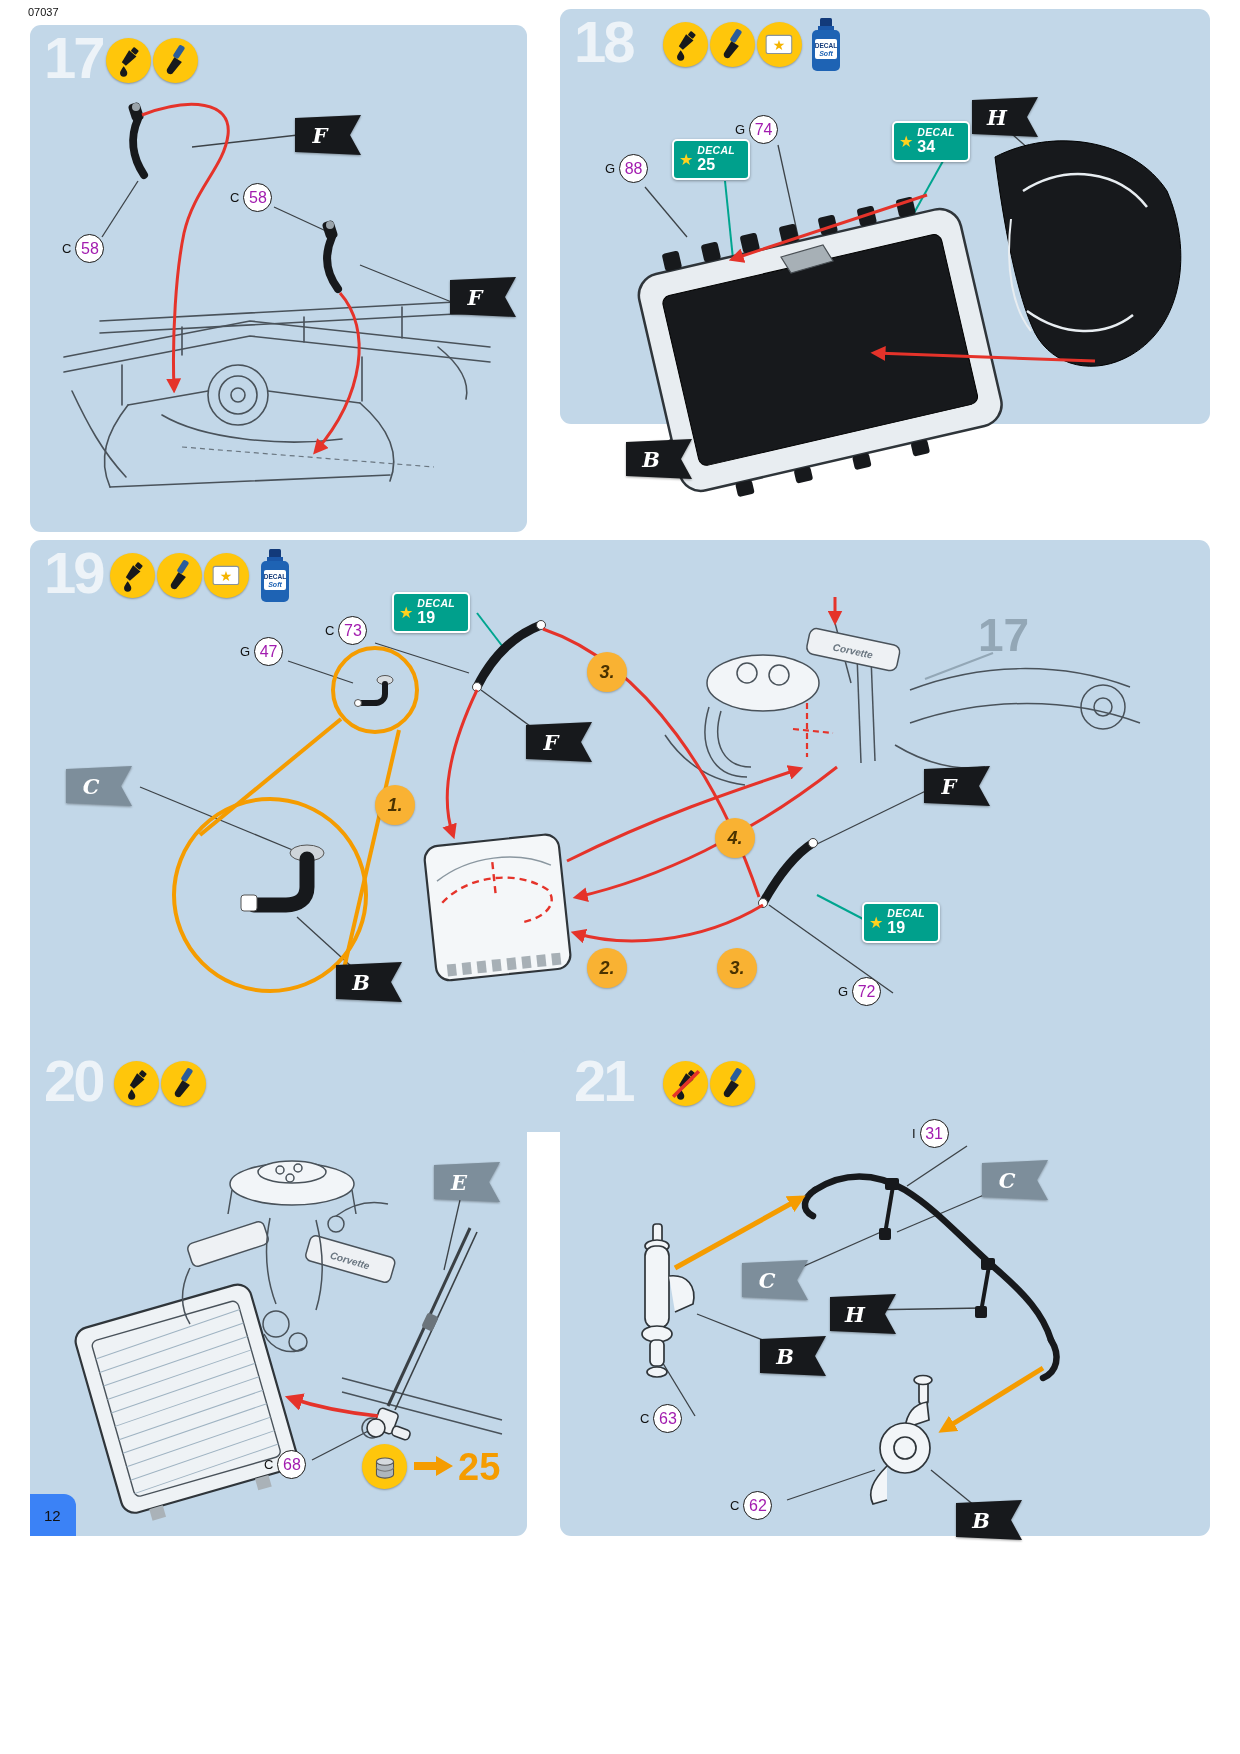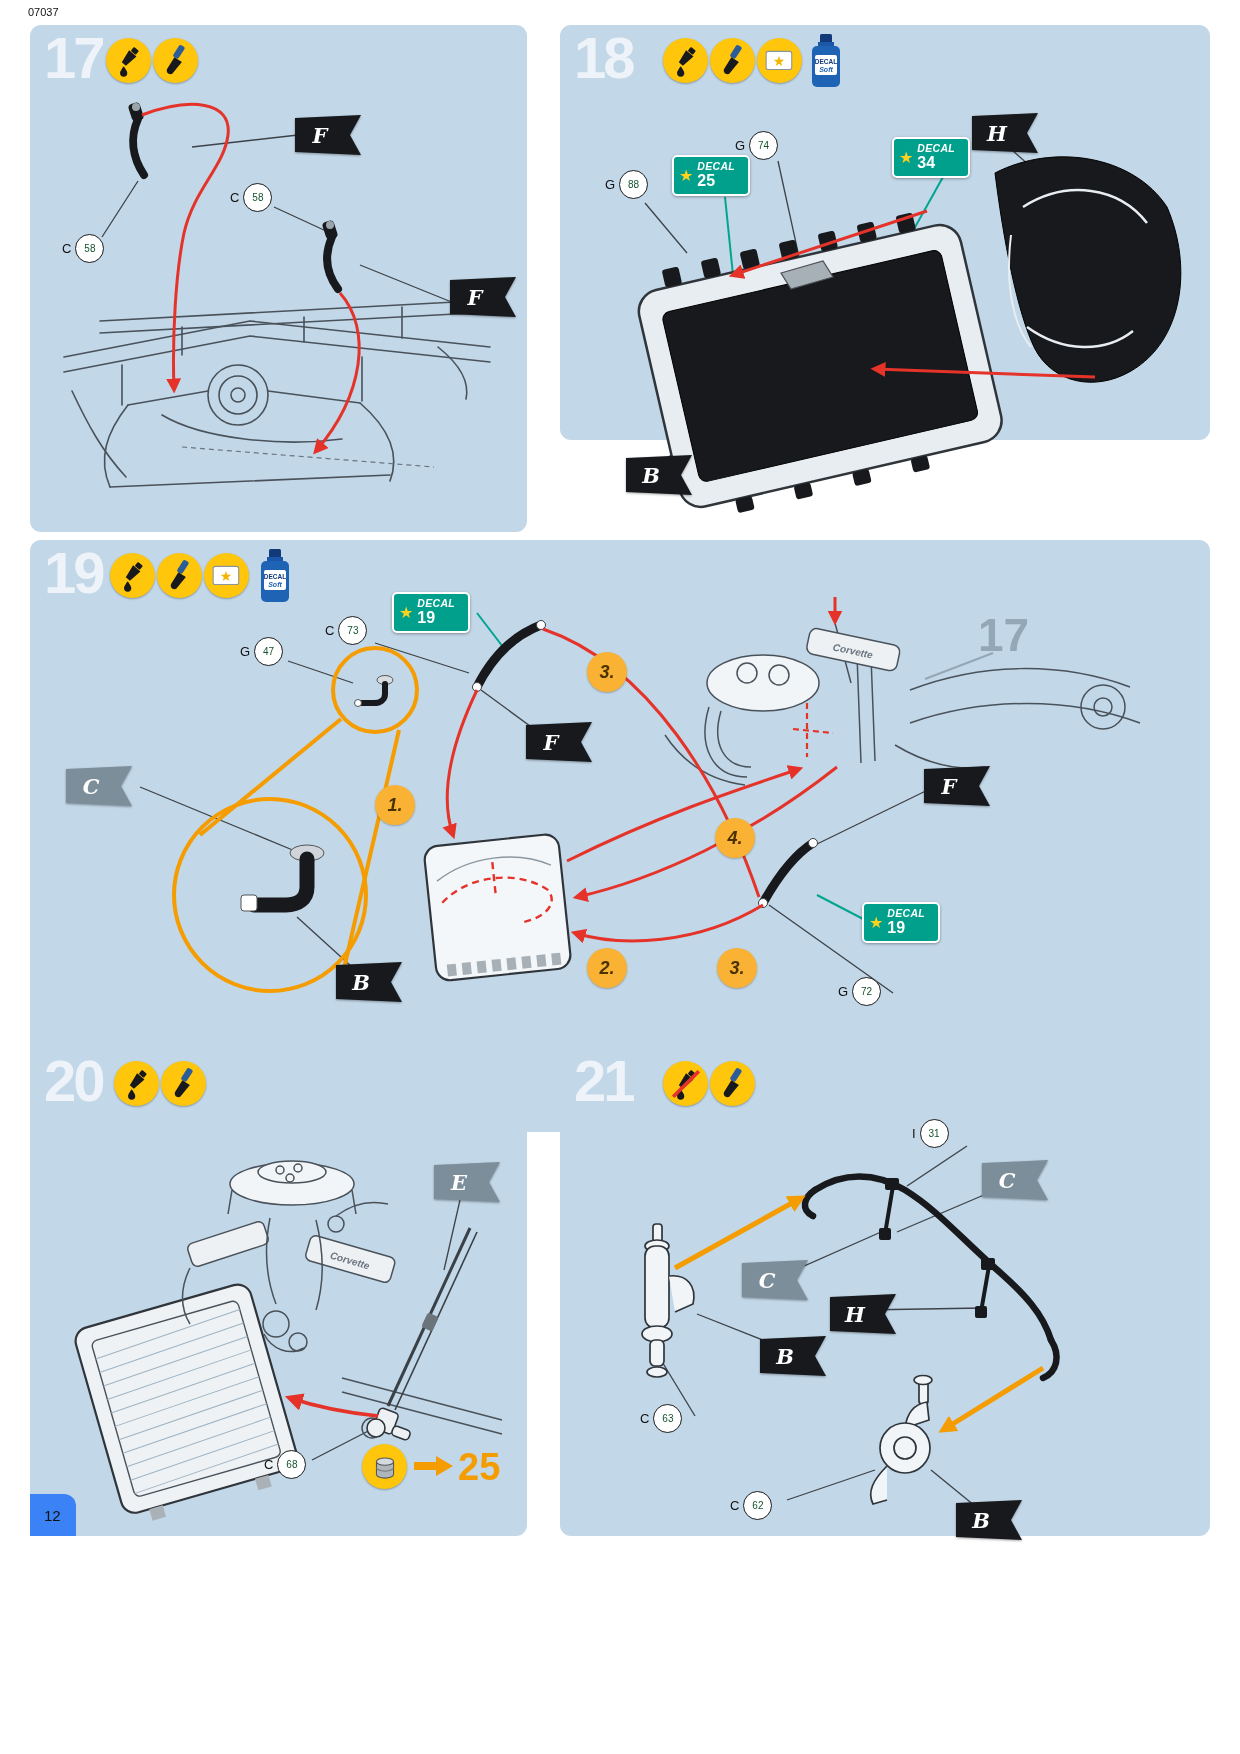--- a/index.html
+++ b/index.html
@@ -6,21 +6,21 @@
 html,body{width:1240px;height:1754px}
 body{position:relative;background:#fff;font-family:"Liberation Sans",sans-serif;overflow:hidden}
 .kit-number{position:absolute;left:28px;top:6px;font-size:11px;color:#111}
 .panel{position:absolute;background:#c2d7e8;border-radius:11px}
 .step-num{position:absolute;left:14px;top:4px;font-size:58px;font-weight:bold;color:#edf3f8;line-height:1;letter-spacing:-3px}
 .icon{position:absolute;width:45px;height:45px;border-radius:50%;background:#ffc60b;display:flex;align-items:center;justify-content:center;box-shadow:0 1px 2px rgba(0,0,0,.3)}
 .icon svg{width:32px;height:32px}
 .bottle{position:absolute}
 .callout{position:absolute;display:flex;align-items:center;gap:4px}
 .callout-letter{font-size:13px;color:#111}
-.callout-circle{width:29px;height:29px;border-radius:50%;background:#fff;border:1.5px solid #1a1a1a;display:flex;align-items:center;justify-content:center;font-size:10px;color:#14532d}
+.callout-circle{width:29px;height:29px;border-radius:50%;background:#fff;border:1.5px solid #1a1a1a;display:flex;align-items:center;justify-content:center;font-size:16px;color:#a21caf}
 .flag{position:absolute;filter:drop-shadow(0 1px 1px rgba(0,0,0,.35))}
 .flag text{fill:#fff;font-family:"DejaVu Serif",serif;font-style:italic;font-weight:bold;font-size:21px;text-anchor:middle}
 .decal-tag{position:absolute;display:flex;align-items:center;gap:4px;width:78px;height:41px;background:#00a08c;border:2px solid #fff;border-radius:5px;padding:2px 5px;box-shadow:0 1px 3px rgba(0,0,0,.35)}
 .decal-star{color:#ffd21e;font-size:16px}
 .decal-texts{display:flex;flex-direction:column;line-height:1.1}
 .decal-word{color:#fff;font-size:10.5px;font-weight:bold;font-style:italic;letter-spacing:.3px}
 .decal-num{color:#fff;font-size:16px;font-weight:bold}
 .seq{position:absolute;width:40px;height:40px;border-radius:50%;background:#f9b233;display:flex;align-items:center;justify-content:center;font-size:18px;font-weight:bold;font-style:italic;color:#4a3200;box-shadow:0 1px 2px rgba(0,0,0,.25)}
 .ref-num{position:absolute;font-size:46px;font-weight:bold;color:#93a7b6;line-height:1}
 .paint-ref{position:absolute;font-size:38px;font-weight:bold;color:#f59c00;line-height:1}
@@ -127,21 +127,21 @@
   <svg class="flag" style="left:265px;top:90px" width="66" height="40" viewBox="0 0 66 40">
     <polygon points="0,3 66,0 55,20 66,40 0,37" fill="#17191c"></polygon>
     <text x="25" y="28">F</text>
   </svg>
   <svg class="flag" style="left:420px;top:252px" width="66" height="40" viewBox="0 0 66 40">
     <polygon points="0,3 66,0 55,20 66,40 0,37" fill="#17191c"></polygon>
     <text x="25" y="28">F</text>
   </svg>
 </section>
 
-<section class="panel" style="left:560px;top:25px;width:650px;height:415px">
+<section class="panel" style="left:560px;top:9px;width:650px;height:415px">
   <div class="step-num">18</div>
   <div class="icon" style="left:103px;top:13px">
       <svg viewBox="0 0 30 30">
         <use href="#glyph-glue" fill="#17191c"></use>
       </svg>
     </div>
   <div class="icon" style="left:150px;top:13px">
       <svg viewBox="0 0 30 30">
         <use href="#glyph-brush" fill="#17191c"></use>
       </svg>

